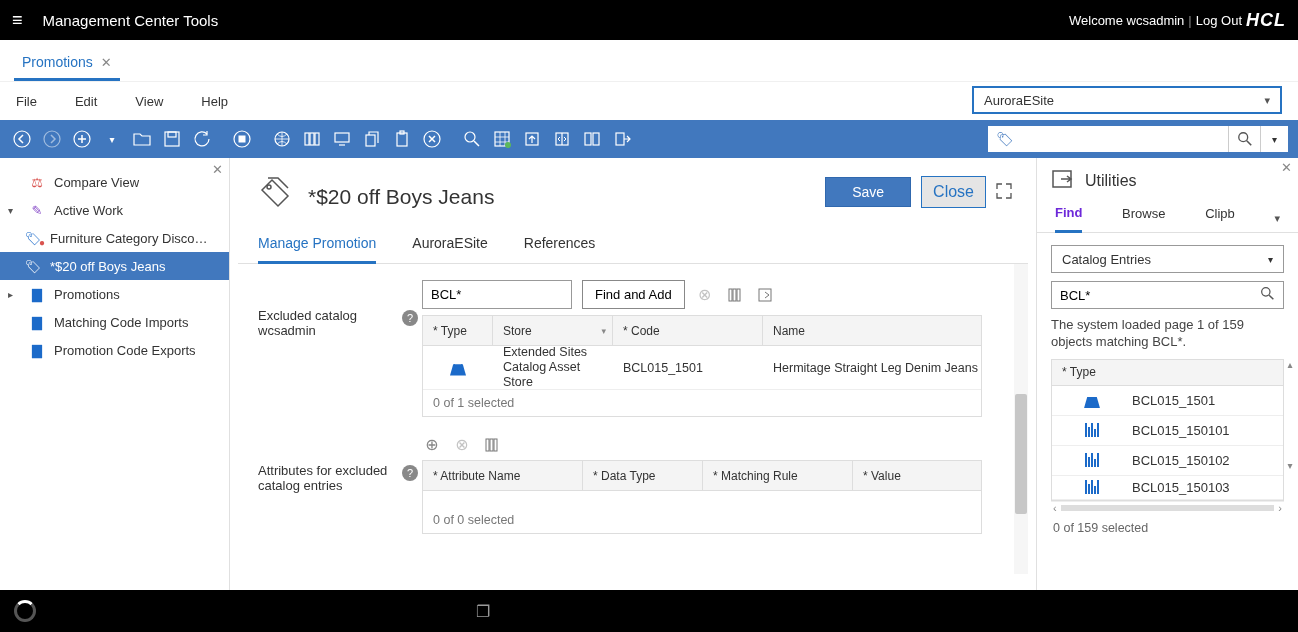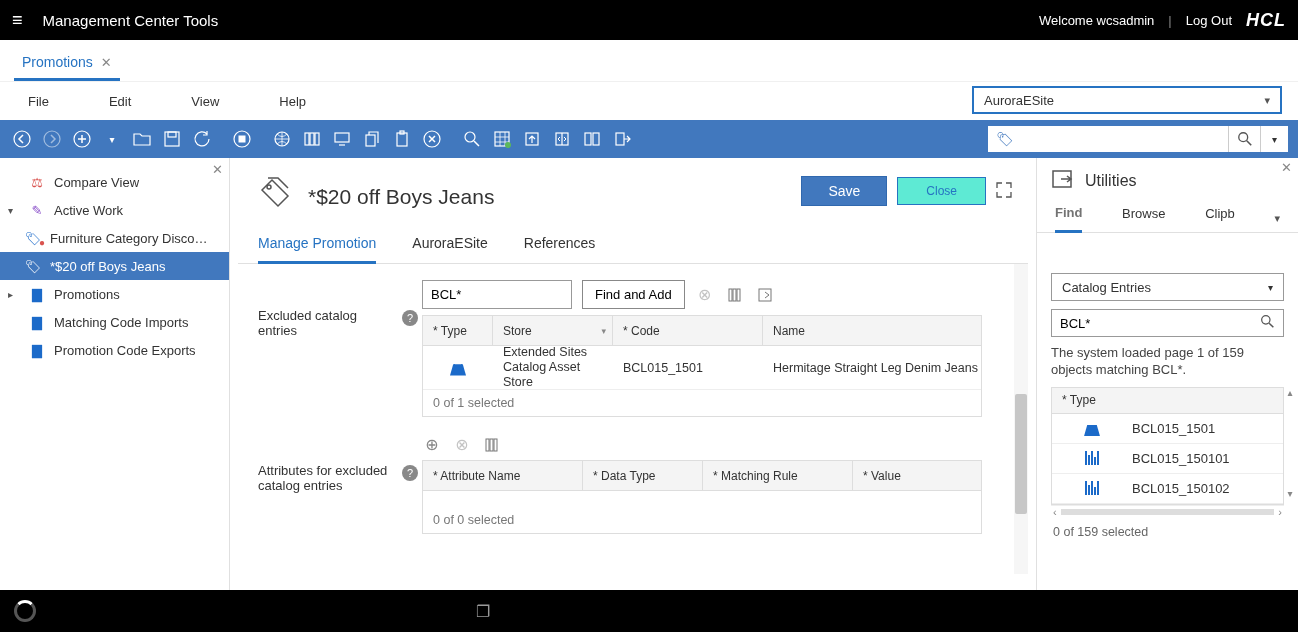--- a/index.html
+++ b/index.html
@@ -2,31 +2,31 @@
 <html><head>
 <meta charset="utf-8">
 <style>
   * { box-sizing: border-box; margin: 0; padding: 0; }
   body { font-family: Arial, Helvetica, sans-serif; font-size: 13px; color: #333; background: #fff; width: 1298px; height: 632px; overflow: hidden; display: flex; flex-direction: column; }
   
   
   .top-header { background: #000; color: #fff; height: 40px; display: flex; align-items: center; padding: 0 12px; }
   .hamburger { font-size: 18px; cursor: pointer; margin-right: 20px; }
   .top-title { font-size: 15px; font-weight: normal; }
-  .top-header-right { margin-left: auto; display: flex; align-items: center; gap: 14px; text-align: center; }
+  .top-header-right { margin-left: auto; display: flex; align-items: center; gap: 4px; text-align: center; }
   .top-header-right .sep { color: #888; }
   .logo { font-style: italic; font-weight: bold; font-size: 18px; letter-spacing: 1px; }
   
   
   .tab-bar { background: #fff; height: 42px; display: flex; align-items: flex-end; padding: 0 14px; border-bottom: 1px solid #f0f0f0;}
   .tab { padding: 10px 8px 8px; color: #2673c2; display: flex; align-items: center; gap: 8px; border-bottom: 3px solid #2673c2; font-size: 14px; }
   .tab .close { color: #888; font-size: 13px; cursor: pointer; }
 
   
-  .menu-row { background: #fff; height: 38px; display: flex; align-items: center; padding: 0 28px; gap: 60px; position: relative; }
+  .menu-row { background: #fff; height: 38px; display: flex; align-items: center; padding: 0 16px; gap: 38px; position: relative; }
   .menu-item { cursor: pointer; font-size: 13px; color: #333; }
   .store-select { position: absolute; right: 16px; top: 4px; width: 310px; height: 28px; border: 2px solid #2673c2; display: flex; align-items: center; padding: 0 10px; justify-content: space-between; cursor: pointer; background:#fff;}
   .store-select .chev { font-size: 11px; color: #555; }
 
   
   .toolbar { background: #4178be; height: 38px; display: flex; align-items: center; padding: 0 10px; gap: 6px; }
   .tbtn { width: 24px; height: 24px; display: flex; align-items: center; justify-content: center; color: #fff; cursor: pointer; }
   .tbtn svg { stroke: #fff; fill: none; }
   .tbtn.disabled { opacity: 0.5; }
   .toolbar .spacer { width: 4px; }
@@ -49,21 +49,21 @@
   .tree-item.indent1 { padding-left: 24px; }
   .tree-item.selected { background: #4178be; color: #fff; }
 
   
   .center { flex: 1; display: flex; flex-direction: column; overflow: hidden; position:relative; margin: 8px 4px 0 8px;}
   .center-head { display: flex; align-items: center; padding: 10px 20px 4px; gap: 16px; }
   .center-head .tag-big { font-size: 28px; color: #555; }
   .center-head h1 { font-size: 21px; font-weight: normal; }
   .center-head-right { position: absolute; right: 16px; top: 10px; display: flex; gap: 10px; align-items:center;}
   .btn-save { background: #4178be; color: #fff; border: 1px solid #3068ae; padding: 6px 26px; cursor: pointer; font-size: 14px;}
-  .btn-close { background: #5eead4; color: #2673c2; border: 1px solid #2673c2; padding: 6px 28px; cursor: pointer; font-size:12px;}
+  .btn-close { background: #e5e5e5; color: #2673c2; border: 1px solid #2673c2; padding: 6px 11px; cursor: pointer; font-size:16px;}
   .expand-icn { cursor: pointer; color:#555; }
 
   .center-tabs { display: flex; padding: 14px 20px 0; gap: 36px; border-bottom: 1px solid #e0e0e0;}
   .center-tab { padding-bottom: 10px; font-size: 14px; cursor: pointer; }
   .center-tab.active { color: #2673c2; border-bottom: 3px solid #2673c2; margin-bottom: -1px;}
 
   .center-body { flex:1; overflow-y: auto; padding: 16px 2px 0 20px; position:relative;}
   .h-scrollbar { height: 16px; overflow-x: scroll; margin: 0 10px; }
   .h-scrollbar .fake { height:1px; width: 1500px; }
 
@@ -93,24 +93,24 @@
   .v-track { position:absolute; right:0; top:0; bottom:0; width:14px; background:#f6f6f6;}
   .v-thumb { position:absolute; right:1px; width:12px; background:#c7c7c7; border-radius:2px;}
 
   
   .utilities { width: 262px; border-left:1px solid #e0e0e0; display:flex; flex-direction:column; padding-top:6px; position:relative; flex-shrink:0; margin-left:4px;}
   .utilities .close-x { position:absolute; top:2px; right:6px; color:#888; cursor:pointer; font-size:13px;}
   .util-head { display:flex; align-items:center; gap:12px; padding:4px 14px 12px;}
   .util-head h2 { font-size:16px; font-weight:normal;}
   .util-tabs { display:flex; gap:26px; padding:0 18px; border-bottom:1px solid #e0e0e0; justify-content:space-between; align-items:center;}
   .util-tab { padding-bottom:10px; font-size:13px; cursor:pointer;}
-  .util-tab.active { color:#737373; border-bottom:3px solid #2673c2; margin-bottom:-1px; font-weight:bold;}
+  .util-tab.active { color:#6d28d9; border-bottom:3px solid #2673c2; margin-bottom:-1px; font-weight:bold;}
   .util-tabs .more { font-size:11px; color:#555; cursor:pointer;}
   .util-body { padding:12px 14px; flex:1; display:flex; flex-direction:column; overflow:hidden;}
-  .util-select { border:1px solid #999; height:28px; display:flex; align-items:center; padding:0 10px; justify-content:space-between; margin-bottom:8px; cursor:pointer;margin-top:28px;}
+  .util-select { border:1px solid #999; height:28px; display:flex; align-items:center; padding:0 10px; justify-content:space-between; margin-bottom:8px; cursor:pointer;}
   .util-search { border:1px solid #999; height:28px; display:flex; align-items:center; padding:0 8px; justify-content:space-between;}
   .util-search input { border:none; outline:none; flex:1; font-size:13px;}
   .util-note { margin:8px 0; color:#444; font-size:13px; line-height:1.3;}
   .util-table-wrap { position:relative; flex:1; }
   .util-table { border:1px solid #ddd; }
   .util-table .th-row { display:flex; background:#f4f4f4; border-bottom:1px solid #ddd; height:26px; align-items:center;}
   .util-table .th { padding:0 10px; font-size:12px; border-right:1px solid #ddd; height:100%; display:flex; align-items:center;}
   .util-table .th:last-child{border-right:none;}
   .util-table .td-row { display:flex; height:30px; align-items:center; border-bottom:1px solid #eee;}
   .util-hscroll { height:14px; display:flex; align-items:center; justify-content:space-between; padding:0 2px; color:#888; font-size:11px; border-top:1px solid #eee;}
@@ -361,21 +361,21 @@
       <span class="center-tab">AuroraESite</span>
       <span class="center-tab">References</span>
     </div>
     <div class="center-body">
       <div class="v-track">
           <div class="v-thumb" style="top:130px;height:120px"></div>
         </div>
 
       <div class="section-row">
         <div class="section-label">
-          <span>Excluded catalog entries</span>
+          <span>Excluded catalog wcsadmin</span>
           <span class="help-icn">?</span>
         </div>
         <div class="section-content">
           <div class="exclude-controls">
             <input class="txt-input" value="BCL*" style="">
             <button class="btn-small">Find and Add</button>
             <span class="ctrl-icn disabled">⊗</span>
             <span class="ctrl-icn">
                 <svg width="16" height="16" viewBox="0 0 16 16" stroke="#777" fill="none">
                   <rect x="2" y="2" width="3" height="12"></rect>
@@ -510,20 +510,32 @@
                 <span class="barcode-icn">
                   <span class="bc1"></span>
                   <span class="bc2"></span>
                   <span class="bc3"></span>
                   <span class="bc4"></span>
                   <span class="bc5"></span>
                 </span>
               </div>
               <div class="td">BCL015_150102</div>
             </div>
+          <div class="td-row" style="height:24px;overflow:hidden">
+              <div class="td" style="width:80px;display:flex;justify-content:center">
+                <span class="barcode-icn">
+                  <span class="bc1"></span>
+                  <span class="bc2"></span>
+                  <span class="bc3"></span>
+                  <span class="bc4"></span>
+                  <span class="bc5"></span>
+                </span>
+              </div>
+              <div class="td">BCL015_150103</div>
+            </div>
         </div>
         <div class="util-hscroll">
             <span>‹</span>
             <div class="bar"></div>
             <span>›</span>
           </div>
         <div class="util-sel">0 of 159 selected</div>
       </div>
     </div>
   </div>

